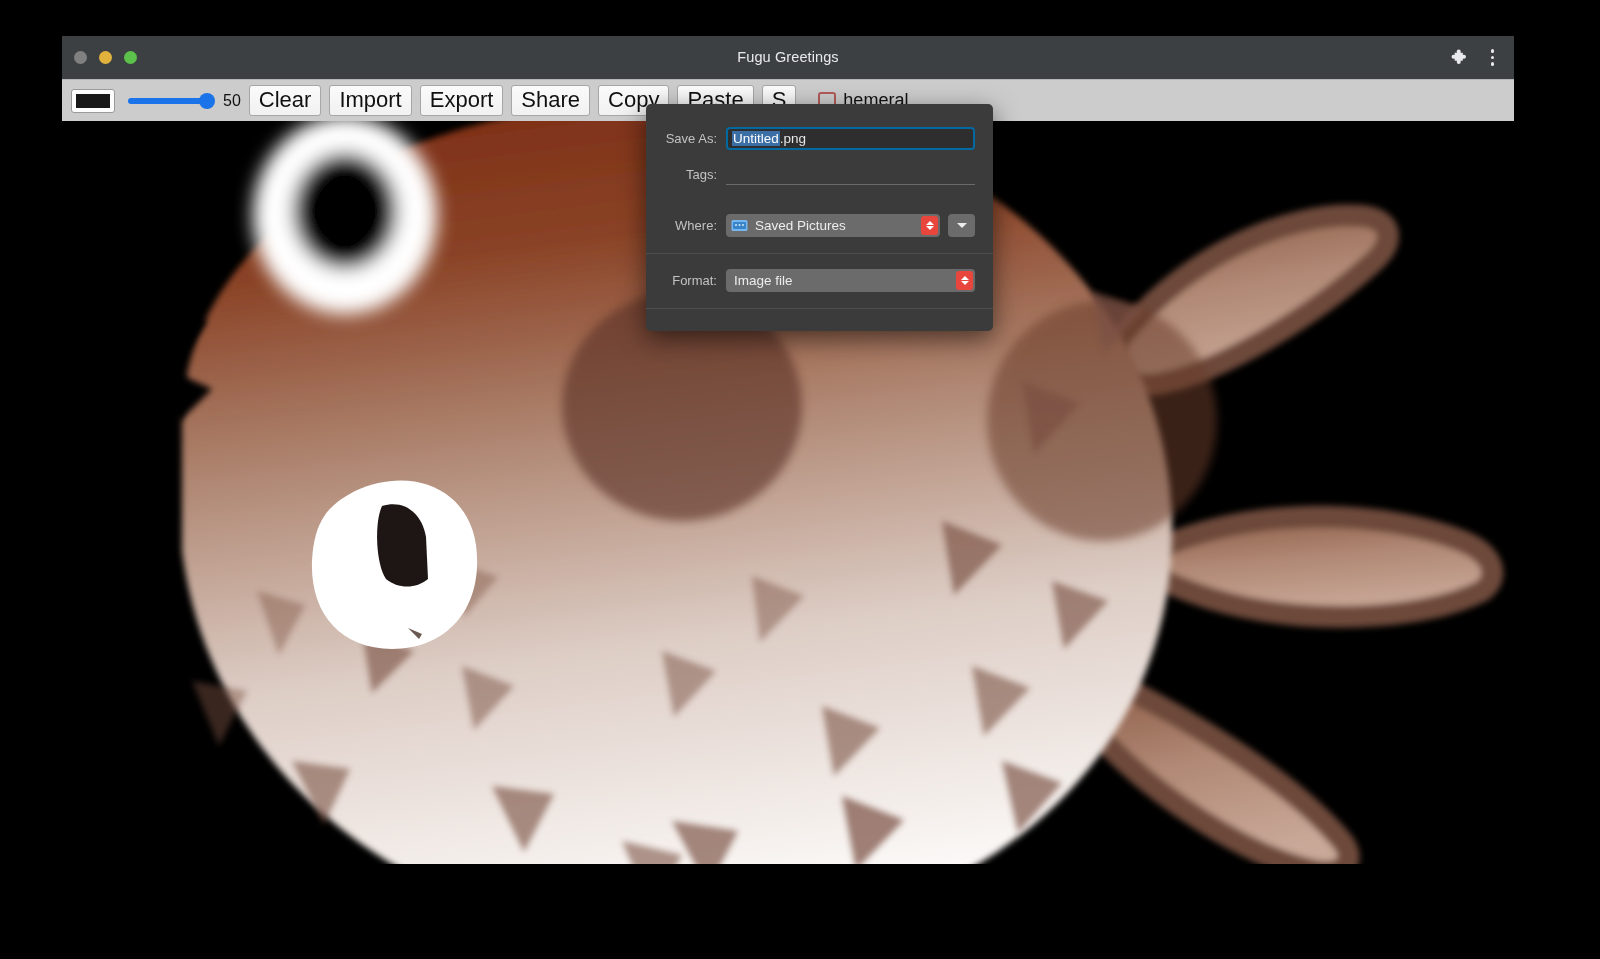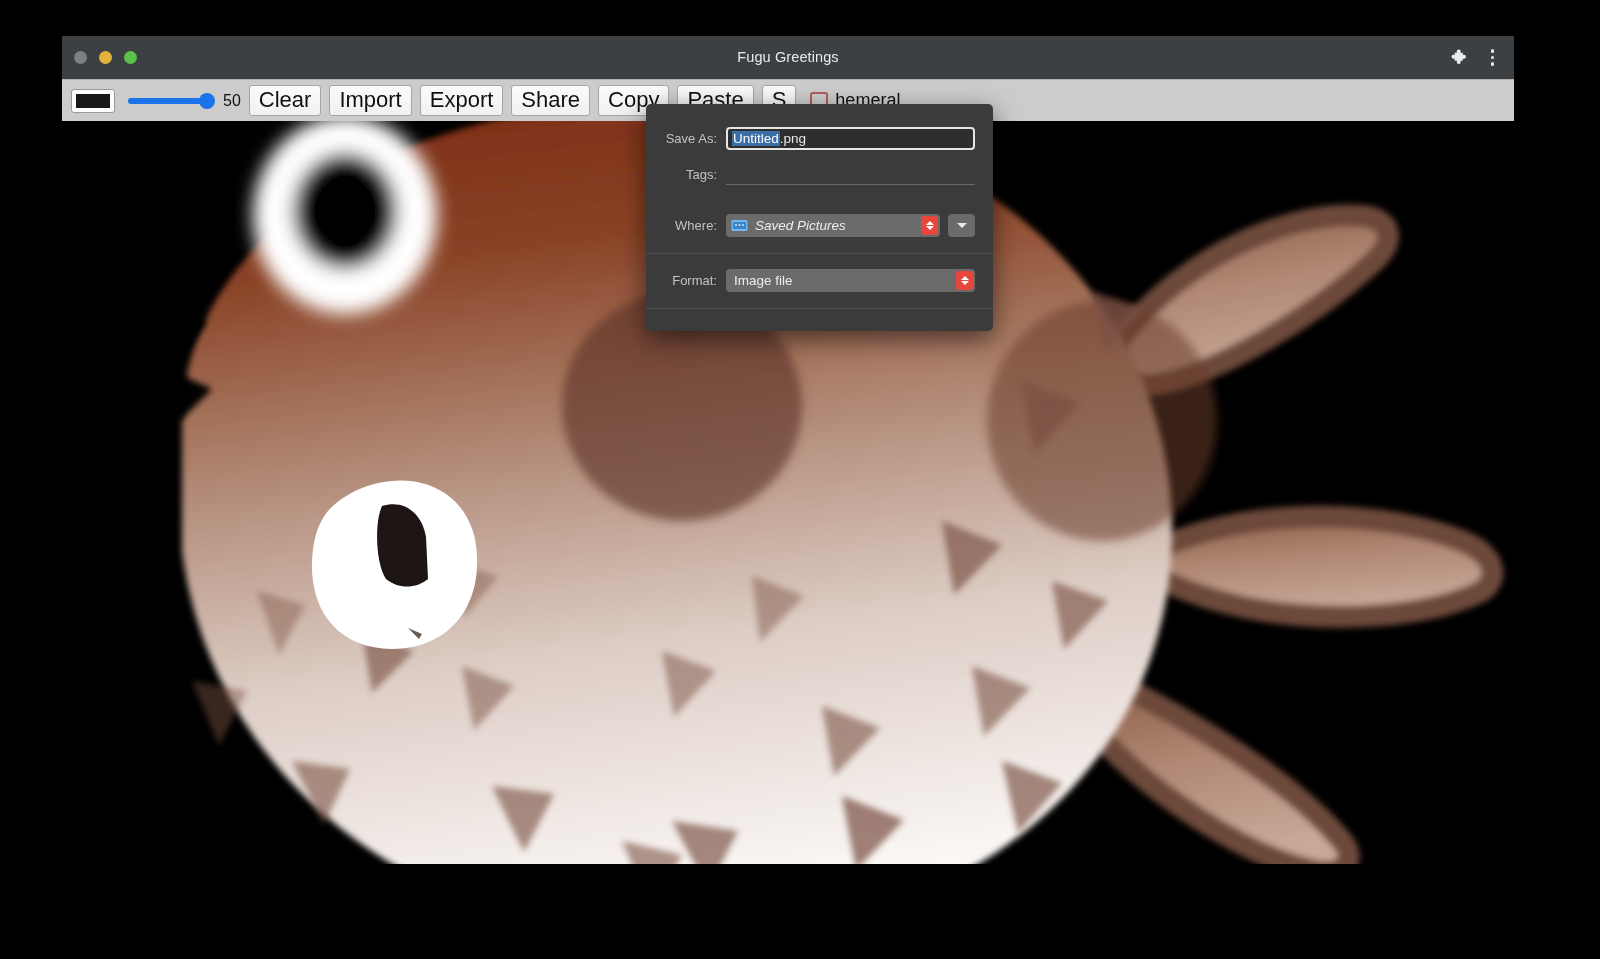--- a/index.html
+++ b/index.html
@@ -88,21 +88,21 @@
     padding: 3px 9px 4px;
     font-size: 22px; color: #111;
     background: linear-gradient(#fbfbfb, #f1f1f1);
     border: 1px solid #a6a6a6;
     border-radius: 3px;
     font-family: "Liberation Sans", sans-serif;
     line-height: 22px; flex: none;
   }
   .ephemeral-wrap {
     display: flex; align-items: center; gap: 7px;
-    margin-left: 14px; flex: none;
+    margin-left: 22px; flex: none;
   }
   .checkbox {
     width: 18px; height: 18px;
     border: 2px solid #b35a5a;
     border-radius: 3px;
     background: #cccccc;
   }
   .ephemeral-label { font-size: 18px; color: #111; }
 
   
@@ -125,21 +125,21 @@
   .dlg-section { padding: 0 18px; }
   .dlg-row { display: flex; align-items: center; height: 30px; }
   .dlg-label {
     width: 62px; text-align: right; color: #c2c2c2;
     font-size: 13px; padding-right: 9px; flex: none;
   }
   .saveas-row { margin-top: 19px; }
   .saveas-field {
     flex: 1; height: 23px;
     background: #2e2e2e;
-    border: 2px solid #e5e5e5;
+    border: 2px solid #0369a1;
     border-radius: 4px;
     display: flex; align-items: center;
     padding: 0 4px;
     font-size: 13.5px; color: #e6e6e6;
     overflow: hidden;
   }
   .sel-text { background: #3b6ea5; color: #fff; padding: 0 1px; }
   .tags-row { margin-top: 6px; }
   .tags-field {
     flex: 1; height: 22px;
@@ -147,21 +147,21 @@
     border-bottom: 1px solid #6a6a6a;
   }
   .where-row { margin-top: 21px; align-items: center; }
   .where-popup {
     flex: 1; height: 23px;
     background: #6b6b6b;
     border-radius: 4px;
     display: flex; align-items: center;
     padding-left: 5px;
     position: relative;
-    color: #ececec; font-size: 13.5px; font-style: italic;
+    color: #ececec; font-size: 13.5px;
   }
   .folder-icon { width: 17px; height: 13px; margin-right: 7px; flex: none; display: block; }
   .stepper {
     position: absolute; right: 2px; top: 2px;
     width: 17px; height: 19px;
     background: #e8453c; border-radius: 3px;
     display: flex; flex-direction: column;
     align-items: center; justify-content: center; gap: 1px;
   }
   .chev { width: 0; height: 0; border-left: 4px solid transparent; border-right: 4px solid transparent; }

